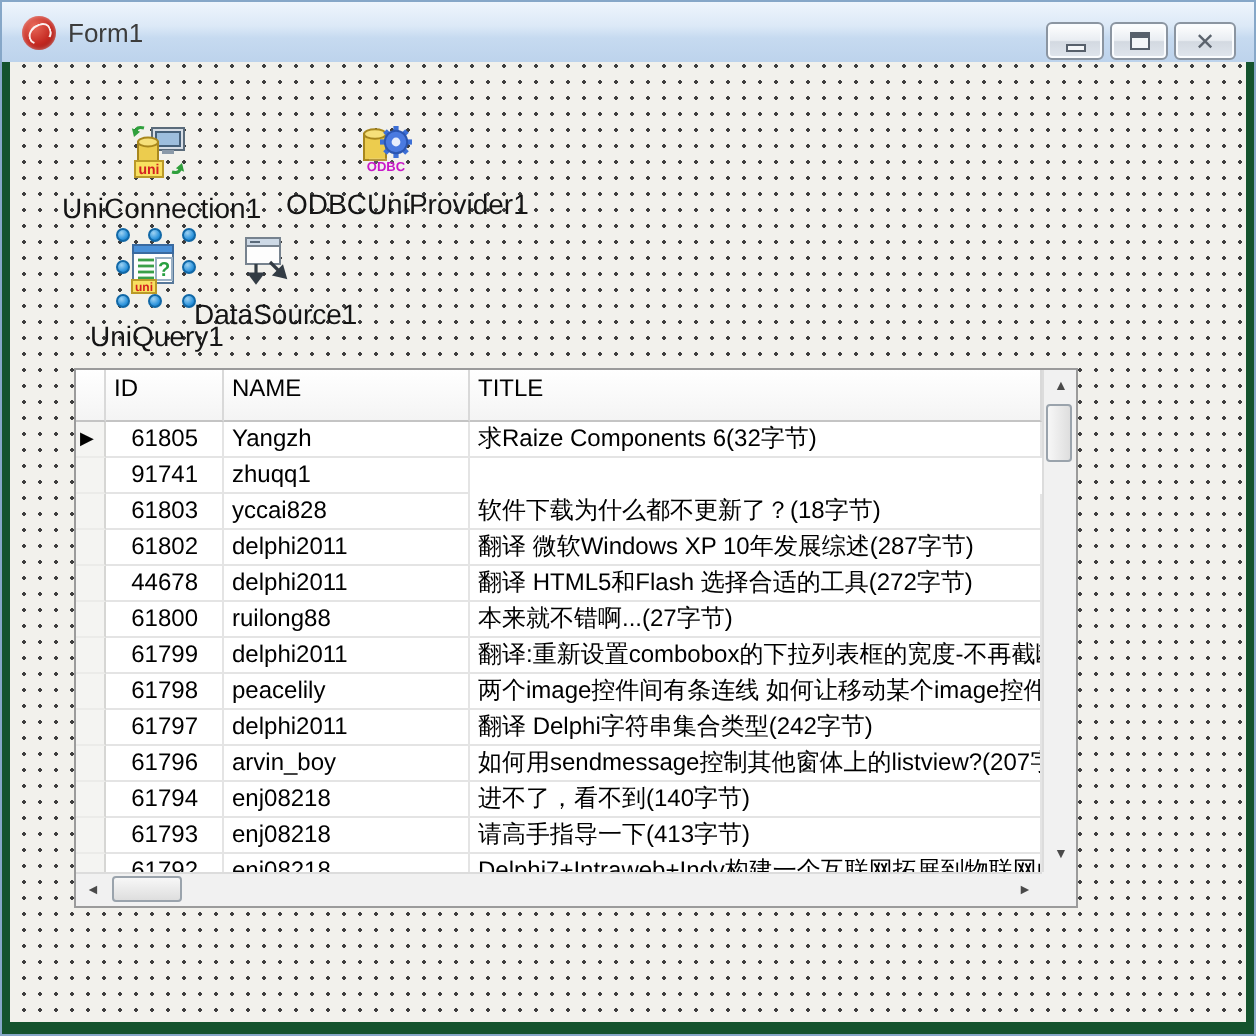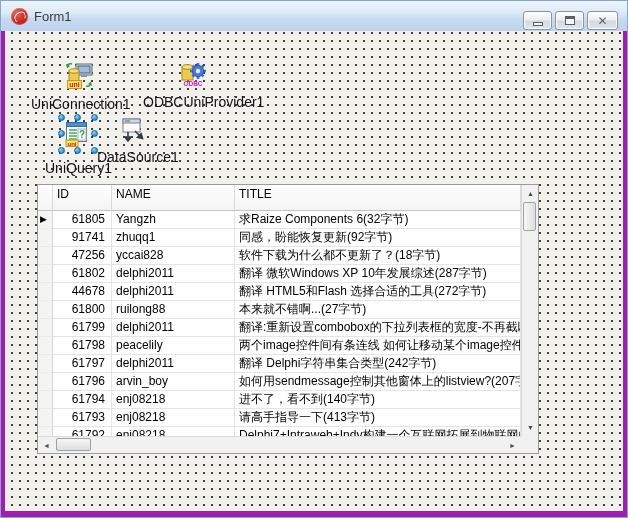--- a/index.html
+++ b/index.html
@@ -1,18 +1,18 @@
 <!DOCTYPE html>
 <html><head>
 <meta charset="utf-8">
 <style>
   html,body{margin:0;padding:0;background:#fff;}
   *{box-sizing:border-box;font-family:"Liberation Sans","DejaVu Sans",sans-serif;}
 
-  .window{position:relative;width:628px;height:518px;background:#a21caf;
+  .window{position:relative;width:628px;height:518px;background:#14532d;
     border:1px solid #86a7c8;overflow:hidden;}
   .titlebar{position:absolute;left:0;top:0;right:0;height:30px;
     background:linear-gradient(#eef5fc,#dcE9f7 40%,#c6daf0 60%,#bdd3ec);
     display:flex;align-items:center;}
   .app-icon{width:17px;height:17px;margin:0 6px 0 10px;border-radius:50%;
     background:radial-gradient(circle at 35% 30%,#e86a5a,#c52a22 55%,#8e1410);
     position:relative;box-shadow:inset 0 0 2px rgba(255,255,255,.5);}
   .app-icon:after{content:"";position:absolute;left:3px;top:4px;width:10px;height:8px;
     border:1.6px solid rgba(255,255,255,.92);border-radius:60% 40% 55% 45%;
     border-bottom-color:transparent;transform:rotate(-20deg);}
@@ -45,21 +45,21 @@
     border:1px solid #9b9b9b;background:#fff;font-size:12px;color:#000;}
   .grid-content{position:absolute;left:0;top:0;right:17px;bottom:17px;overflow:hidden;background:#fff;}
   .ghead{display:flex;height:26px;}
   .hcell{background:linear-gradient(#ffffff,#f4f4f4);border-right:1px solid #d9d9d9;
     border-bottom:1px solid #c4c4c4;padding:0 4px;line-height:18px;overflow:hidden;white-space:nowrap;}
   .grow{display:flex;height:18px;}
   .gcell{border-right:1px solid #e4e4e4;border-bottom:1px solid #e4e4e4;
     padding:0 4px;line-height:17px;overflow:hidden;white-space:nowrap;background:#fff;}
   .ind{width:15px;flex:none;background:#f4f4f2;border-right:1px solid #d6d6d4;
     border-bottom:1px solid #ebebe9;padding:0 0 0 2px;font-size:9px;line-height:17px;color:#000;}
-  .cid{width:59px;flex:none;text-align:right;padding-right:6px;}
+  .cid{width:59px;flex:none;text-align:right;padding-right:12px;}
   .cname{width:123px;flex:none;}
   .ctitle{flex:1;}
   .h-ind{width:15px;flex:none;}
   .h-id{width:59px;flex:none;}
   .h-name{width:123px;flex:none;}
   .h-title{flex:1;}
 
   .vscroll{position:absolute;top:0;right:0;bottom:17px;width:17px;background:#f1f1f1;
     border-left:1px solid #dcdcdc;}
   .hscroll{position:absolute;left:0;bottom:0;right:17px;height:17px;background:#f1f1f1;
@@ -195,25 +195,24 @@
             <div class="grow">
               <div class="gcell ind">▶</div>
               <div class="gcell cid">61805</div>
               <div class="gcell cname">Yangzh</div>
               <div class="gcell ctitle">求Raize Components 6(32字节)</div>
             </div>
             <div class="grow">
               <div class="gcell ind"></div>
               <div class="gcell cid">91741</div>
               <div class="gcell cname">zhuqq1</div>
-              <div class="gcell ctitle">同感，盼能恢复更新(92字节)</div>
-            </div>
-            <div class="grow">
-              <div class="gcell ind"></div>
-              <div class="gcell cid">47256</div>
+            </div>
+            <div class="grow">
+              <div class="gcell ind"></div>
+              <div class="gcell cid">61803</div>
               <div class="gcell cname">yccai828</div>
               <div class="gcell ctitle">软件下载为什么都不更新了？(18字节)</div>
             </div>
             <div class="grow">
               <div class="gcell ind"></div>
               <div class="gcell cid">61802</div>
               <div class="gcell cname">delphi2011</div>
               <div class="gcell ctitle">翻译 微软Windows XP 10年发展综述(287字节)</div>
             </div>
             <div class="grow">

